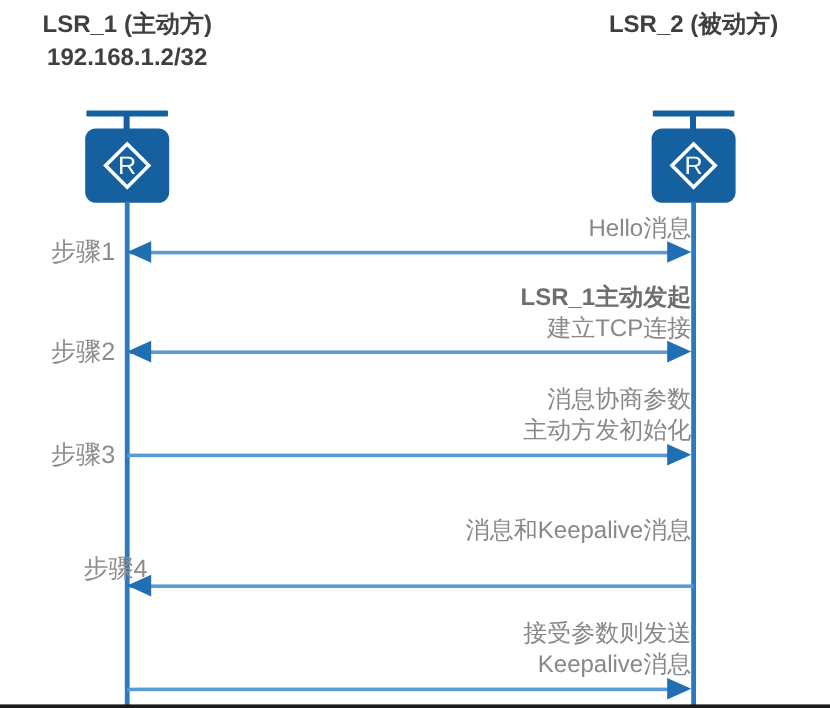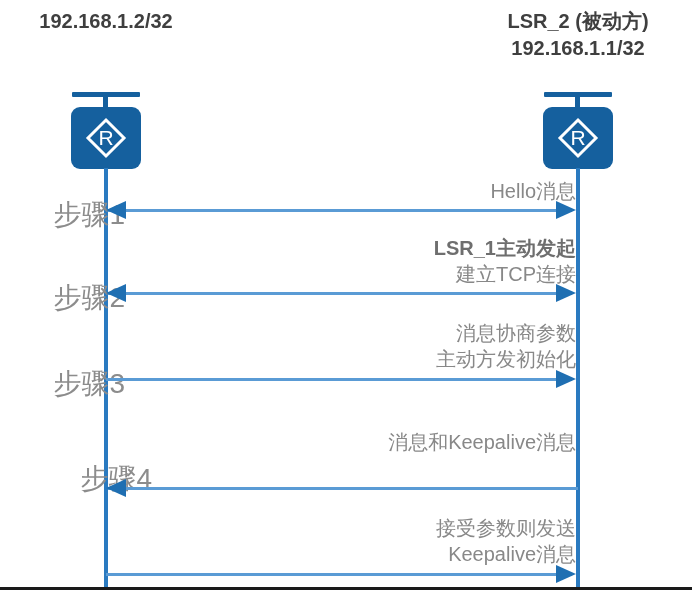--- a/index.html
+++ b/index.html
@@ -59,25 +59,24 @@
     display: flex;
     align-items: center;
     justify-content: center;
   }
   .router svg { display: block; }
 
   
   .step-label {
     position: absolute;
     color: #8c8c8c;
-    font-size: 28px;
+    font-size: 21px;
     font-weight: normal;
     white-space: nowrap;
     text-align: right;
-    padding-left: 29px;
   }
 
   
   .msg-line {
     position: absolute;
     height: 3px;
     background: #5a9bd5;
   }
   .arrow-head {
     position: absolute;
@@ -112,35 +111,35 @@
     height: 3px;
     background: #1a1a1a;
   }
 </style>
 </head>
 <body>
 
 <div id="diagram">
 
   <div class="node-header" style="left:6px; top:8px; width:200px;">
+    <span class="node-name">LSR_1 (主动方)</span>
     <span class="node-ip">192.168.1.2/32</span>
   </div>
   <div class="lifeline-cap" style="left:72px; top:92px;"></div>
   <div class="lifeline-stem" style="left:103px; top:95px; height:18px;"></div>
   <div class="router" style="left:71px; top:107px;">
     <svg width="48" height="48" viewBox="0 0 48 48" aria-hidden="true">
       <polygon points="24,6 42,24 24,42 6,24" fill="none" stroke="#ffffff" stroke-width="3"></polygon>
       <text x="24" y="31" text-anchor="middle" font-family="Liberation Sans, sans-serif" font-size="21" fill="#ffffff">R</text>
     </svg>
   </div>
   <div class="lifeline" style="left:104px; top:168px; height:420px;"></div>
 
   <div class="node-header" style="left:478px; top:8px; width:200px;">
     <span class="node-name">LSR_2 (被动方)</span>
-    <span class="node-ip">192.168.1.1/32</span>
   </div>
   <div class="lifeline-cap" style="left:544px; top:92px;"></div>
   <div class="lifeline-stem" style="left:575px; top:95px; height:18px;"></div>
   <div class="router" style="left:543px; top:107px;">
     <svg width="48" height="48" viewBox="0 0 48 48" aria-hidden="true">
       <polygon points="24,6 42,24 24,42 6,24" fill="none" stroke="#ffffff" stroke-width="3"></polygon>
       <text x="24" y="31" text-anchor="middle" font-family="Liberation Sans, sans-serif" font-size="21" fill="#ffffff">R</text>
     </svg>
   </div>
   <div class="lifeline" style="left:576px; top:168px; height:420px;"></div>

